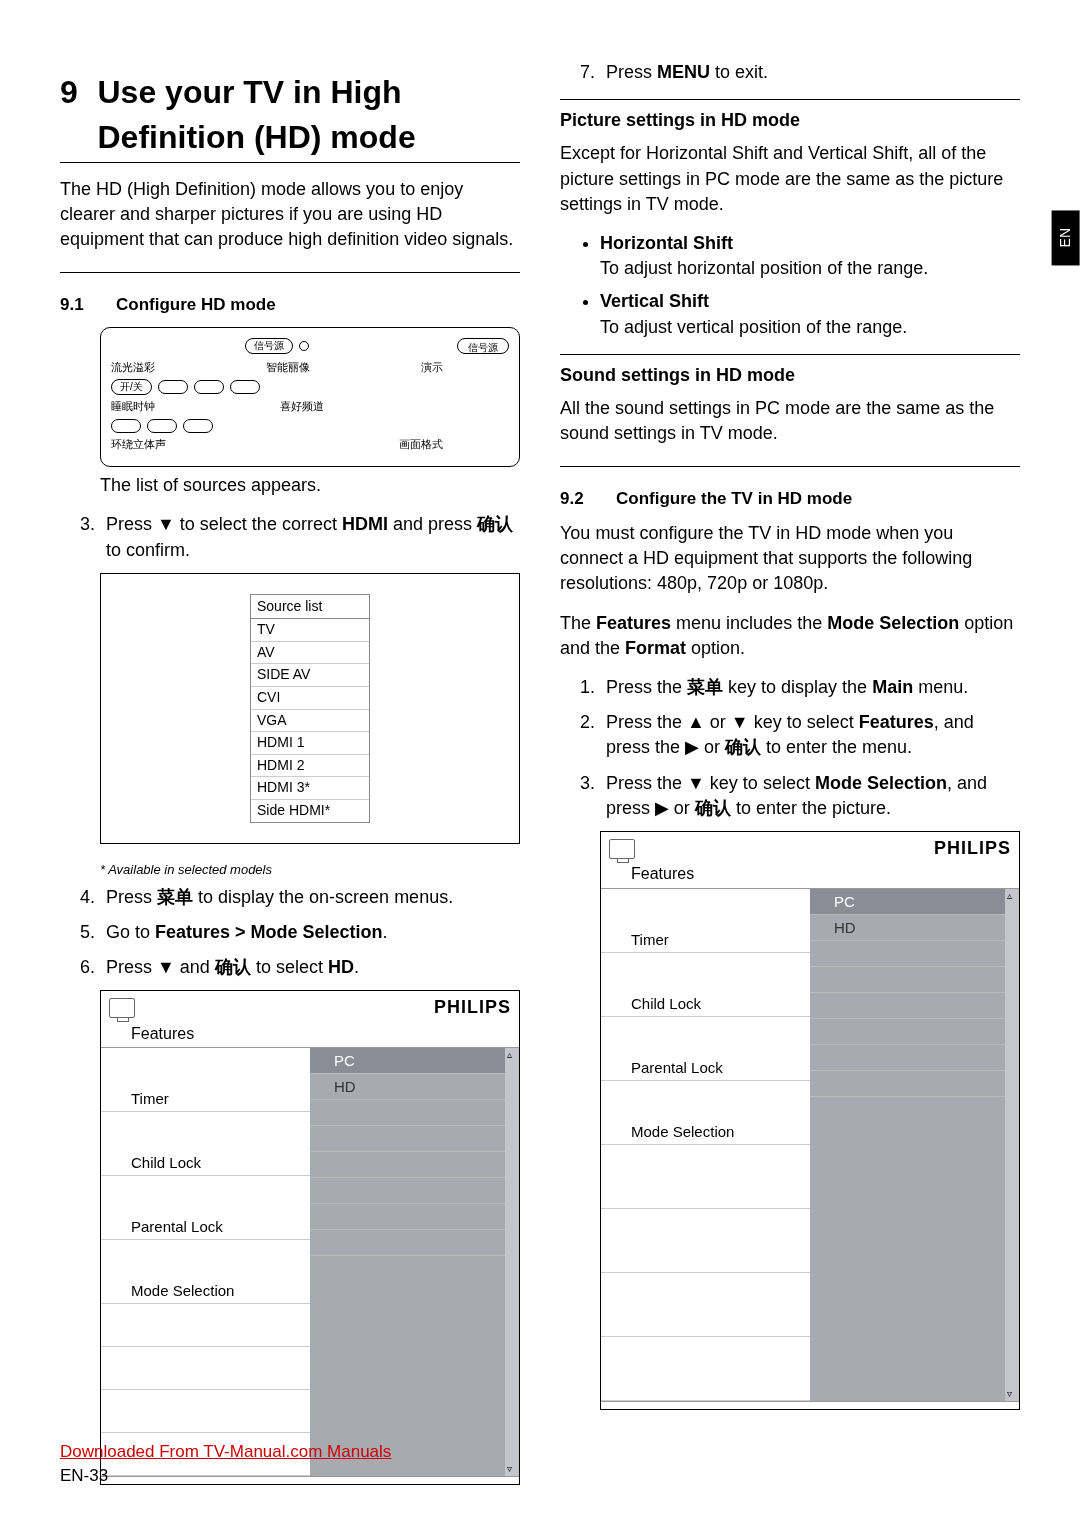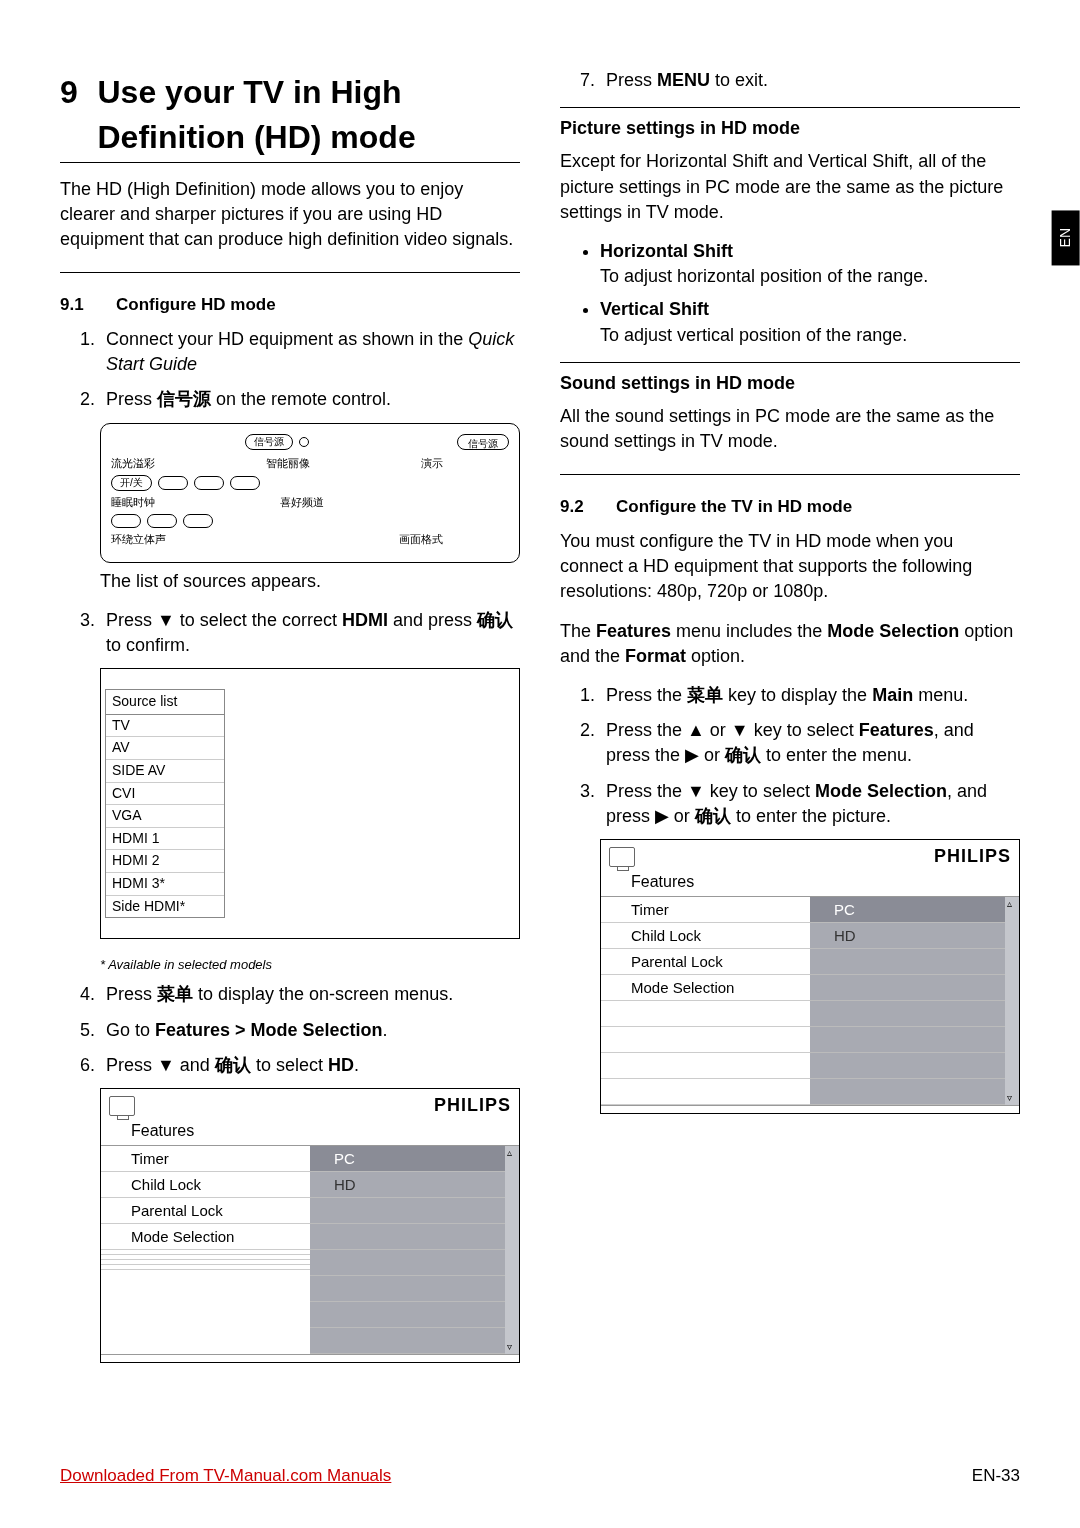--- a/index.html
+++ b/index.html
@@ -41,21 +41,21 @@
   .section-num { width: 56px; }
   .subheading {
     font-weight: bold;
     border-top: 1.5px solid #000;
     padding-top: 8px;
     margin-top: 14px;
     margin-bottom: 8px;
   }
   p { margin-bottom: 14px; }
   ol.steps { list-style: decimal; padding-left: 40px; margin-bottom: 10px; }
-  ol.steps li { padding-left: 6px; margin-bottom: 10px; margin-top: 8px; }
+  ol.steps li { padding-left: 6px; margin-bottom: 10px; }
   ul.bullets { list-style: disc; padding-left: 40px; margin-bottom: 10px; }
   ul.bullets li { margin-bottom: 8px; }
   .italic { font-style: italic; }
   .bold { font-weight: bold; }
   .chinese { font-family: "Noto Sans CJK", Arial, sans-serif; font-weight: bold; }
   .remote-diagram {
     border: 1.5px solid #000;
     border-radius: 10px;
     margin: 6px 0 6px 40px;
     padding: 10px;
@@ -65,23 +65,23 @@
     gap: 14px;
   }
   .remote-left { flex: 1.5; }
   .remote-row { display: flex; align-items: center; gap: 6px; margin-bottom: 4px; }
   .btn-oval { border: 1px solid #000; border-radius: 10px; padding: 0 8px; font-size: 10px; display: inline-block; height: 16px; line-height: 14px; }
   .btn-oval-sm { border: 1px solid #000; border-radius: 10px; width: 30px; height: 14px; display: inline-block; }
   .btn-dot { display: inline-block; width: 10px; height: 10px; border: 1px solid #000; border-radius: 50%; }
   .source-box {
     border: 1.5px solid #000;
     margin: 6px 0 6px 40px;
-    padding: 20px 4px;
-    display: flex;
-    justify-content: flex-start;
+    padding: 20px 15px;
+    display: flex;
+    justify-content: center;
   }
   .source-list {
     border: 1px solid #888;
     font-size: 14px;
     width: 120px;
   }
   .source-list .hdr { border-bottom: 1px solid #888; padding: 2px 6px; }
   .source-list .item { border-bottom: 1px solid #ccc; padding: 1px 6px; }
   .source-list .item:last-child { border-bottom: none; }
   .footnote { font-style: italic; font-size: 13px; margin-left: 40px; margin-top: 17px; margin-bottom: 6px; }
@@ -90,21 +90,21 @@
     margin: 6px 0 10px 40px;
     padding: 0;
   }
   .menu-hdr { display: flex; justify-content: space-between; align-items: center; padding: 4px 8px 2px 8px; }
   .menu-brand { font-weight: bold; letter-spacing: 1px; font-size: 18px; }
   .menu-icon { width: 26px; height: 20px; border: 1px solid #666; border-radius: 2px; position: relative; }
   .menu-icon::after { content: ""; position: absolute; width: 10px; height: 4px; border: 1px solid #666; border-top: none; bottom: -5px; left: 7px; }
   .menu-title-row { padding: 0 8px 2px 30px; font-size: 16px; border-bottom: 1px solid #999; }
   .menu-body { display: flex; }
   .menu-left { width: 50%; font-size: 15px; }
-  .menu-left .row { padding: 2px 8px 2px 30px; border-bottom: 1px solid #ccc; }
+  .menu-left .row { padding: 2px 8px 2px 30px; border-bottom: 1px solid #ccc; margin-top: 38px; }
   .menu-right { flex: 1; background: #a8aab2; position: relative; }
   .menu-right .row { padding: 2px 24px; border-bottom: 1px solid #bbb; color: #333; font-size: 15px; }
   .menu-right .row.sel { background: #8a8c96; color: #fff; }
   .menu-scroll { position: absolute; right: 0; top: 0; bottom: 0; width: 14px; background: #c4c6cc; }
   .menu-scroll .up, .menu-scroll .dn { position: absolute; left: 2px; font-size: 10px; }
   .menu-scroll .up { top: 0; }
   .menu-scroll .dn { bottom: 0; }
   .menu-spacer { border-top: 1px solid #999; height: 8px; }
   .side-tab {
     position: absolute;
@@ -119,20 +119,21 @@
     text-align: center;
   }
   .footer {
     position: absolute;
     bottom: 40px;
     left: 60px;
     right: 60px;
     display: flex;
     justify-content: space-between;
     font-size: 17px;
+    flex-direction: column;
   }
   .footer .link { color: #c00; text-decoration: underline; }
 </style>
 </head>
 <body>
 
 <div class="columns">
 
   <div class="col">
 
@@ -141,28 +142,20 @@
       <span>Use your TV in High Definition (HD) mode</span>
     </div>
 
     <p>The HD (High Definition) mode allows you to enjoy clearer and sharper pictures if you are using HD equipment that can produce high definition video signals.</p>
 
     <div class="section-title">
       <span class="section-num">9.1</span>
       <span>Configure HD mode</span>
     </div>
 
-    <ol class="steps">
-      <li>
-        <span>Connect your HD equipment as shown in the </span><span class="italic">Quick Start Guide</span>
-      </li>
-      <li>
-        <span>Press </span><span class="chinese">信号源</span><span> on the remote control.</span>
-      </li>
-    </ol>
 
     <div class="remote-diagram">
       <div class="remote-left">
         <div class="remote-row" style="justify-content:center;margin-bottom:6px">
           <span class="btn-oval">信号源</span>
           <span class="btn-dot"></span>
         </div>
         <div class="remote-row">
           <span>流光溢彩</span>
           <span style="flex:1;text-align:center">智能丽像</span>

